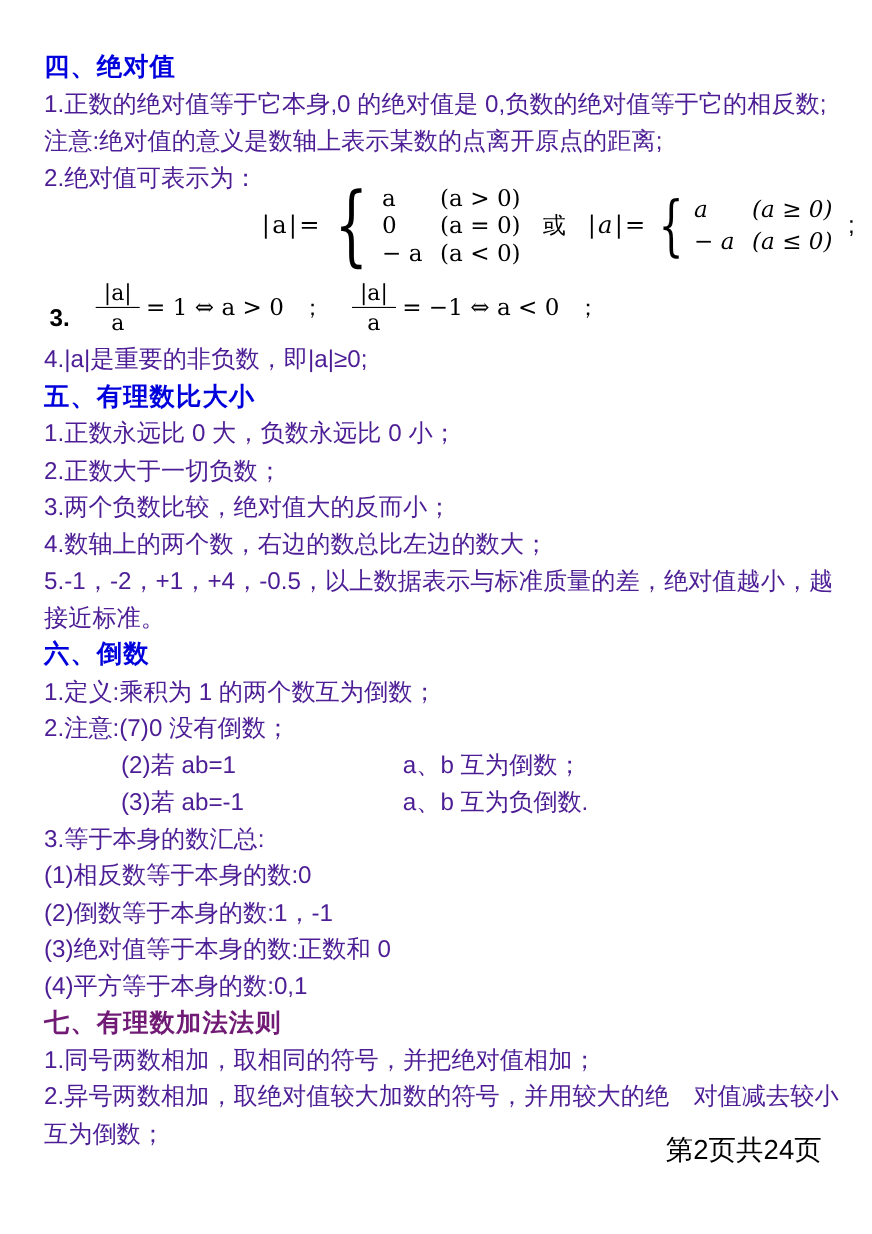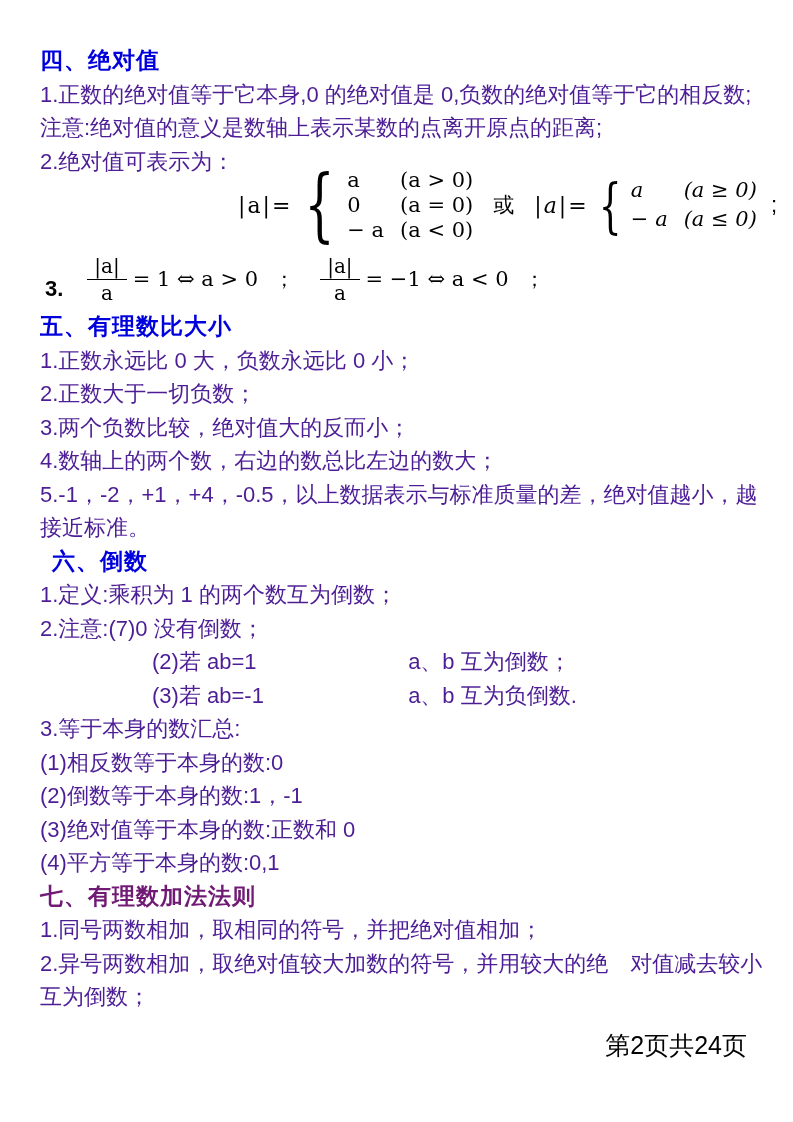--- a/index.html
+++ b/index.html
@@ -50,21 +50,21 @@
     display:inline-flex; flex-direction:column; align-items:center;
     margin:0 6px 0 24px; font-size:20px; line-height:24px;
     font-family:"DejaVu Serif","Liberation Serif",serif;
   }
   .frac .num { border-bottom:1.6px solid #000; padding:0 7px 1px; }
   .frac .den { padding-top:1px; }
   .feq { font-size:21px; font-family:"DejaVu Serif","Liberation Serif",serif; }
   .fsep { font-size:20px; margin-left:16px; }
   .gap2 { margin-left:26px; }
   
-  .c1 { display:inline-block; margin-left:112px; width:250px; }
+  .c1 { display:inline-block; margin-left:70px; width:250px; }
   .c2 { display:inline-block; }
   
   .footer {
     position:absolute; top:1029px; right:46px;
     font-size:25px; color:#000;
   }
 </style>
 </head>
 <body>
 
@@ -108,30 +108,31 @@
       <span class="feq">= 1 ⇔ a &gt; 0</span>
       <span class="fsep">；</span>
       <span class="frac gap2">
         <span class="num">|a|</span>
         <span class="den">a</span>
       </span>
       <span class="feq">= −1 ⇔ a &lt; 0</span>
       <span class="fsep">；</span>
     </div>
 
+    <div class="row">4.|a|是重要的非负数，即|a|≥0;</div>
 
     <div class="h-row heading" style="color: rgb(0, 0, 220);">五、有理数比大小</div>
     <div class="row">1.正数永远比 0 大，负数永远比 0 小；</div>
     <div class="row">2.正数大于一切负数；</div>
     <div class="row">3.两个负数比较，绝对值大的反而小；</div>
     <div class="row">4.数轴上的两个数，右边的数总比左边的数大；</div>
     <div class="row">5.-1，-2，+1，+4，-0.5，以上数据表示与标准质量的差，绝对值越小，越</div>
     <div class="row">接近标准。</div>
 
-    <div class="h-row heading" style="color: rgb(0, 0, 220); margin-left: 12px;">六、倒数</div>
+    <div class="h-row heading" style="color: rgb(0, 0, 220);">六、倒数</div>
     <div class="row">1.定义:乘积为 1 的两个数互为倒数；</div>
     <div class="row">2.注意:(7)0 没有倒数；</div>
     <div class="row">
       <span class="c1">(2)若 ab=1</span>
       <span class="c2">a、b 互为倒数；</span>
     </div>
     <div class="row">
       <span class="c1">(3)若 ab=-1</span>
       <span class="c2">a、b 互为负倒数.</span>
     </div>

